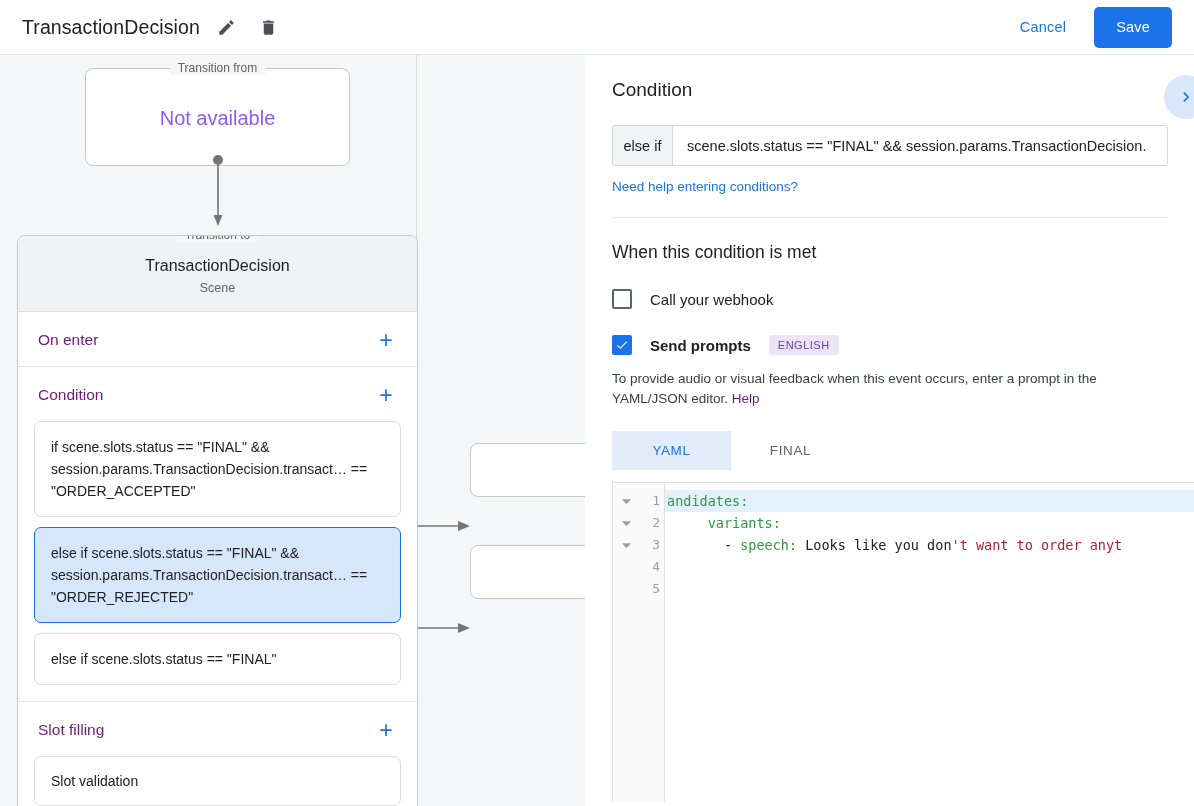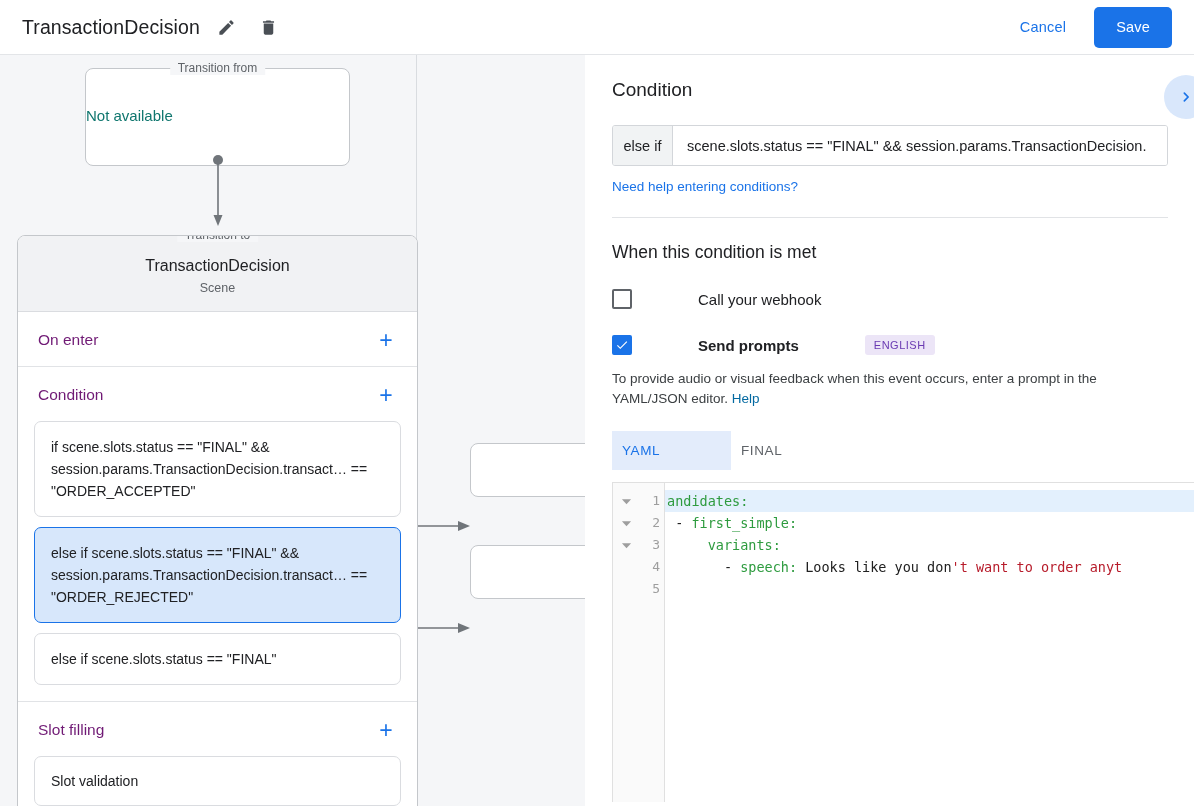--- a/index.html
+++ b/index.html
@@ -58,22 +58,22 @@
   }
   .fbox-legend {
     position: absolute; top: -8px; left: 50%; transform: translateX(-50%);
     background: #f5f6f8; padding: 0 8px; font-size: 12px; color: #5f6368;
     white-space: nowrap;
   }
   #transition-from {
     left: 85px; top: 13px; width: 265px; height: 98px; padding-left: 6px;
   }
   #transition-from .tf-text {
-    position: absolute; left: 0; right: 0; top: 38px; text-align: left;
-    font-size: 15px; color: #0f766e;
+    position: absolute; left: 0; right: 0; top: 38px; text-align: center;
+    font-size: 20px; color: #8b5cf6;
   }
 
   
   .connector { position: absolute; left: 212px; top: 100px; width: 12px; height: 72px; }
 
   
   #transition-to-wrap {
     position: absolute; left: 17px; top: 180px; width: 401px;
   }
   .tt-outer {
@@ -157,45 +157,45 @@
   }
   .help-link {
     display: inline-block; margin-top: 13px; color: #1a73e8;
     font-size: 13.5px; cursor: pointer;
   }
   .panel-sep {
     margin-top: 22px; height: 1px; background: #e1e3e6; width: 100%;
   }
   .panel-body { padding: 24px 26px 0 26px; }
   .body-title { font-size: 17.5px; color: #202124; }
-  .check-row { display: flex; align-items: center; margin-top: 26px; gap: 48px; }
+  .check-row { display: flex; align-items: center; margin-top: 26px; }
   .cbox {
     width: 20px; height: 20px; border: 2px solid #5f6368; border-radius: 2px;
     background: #fff; cursor: pointer; flex: 0 0 20px;
   }
   .cbox.checked {
     background: #1a73e8; border-color: #1a73e8;
     display: flex; align-items: center; justify-content: center;
   }
   .check-label { margin-left: 18px; font-size: 15px; color: #202124; }
   .check-label.bold { font-weight: 700; }
   .lang-badge {
     margin-left: 18px; background: #ece5f7; color: #6a3ab2;
     font-size: 11px; letter-spacing: .5px; padding: 4px 9px; border-radius: 3px;
   }
   .hint {
     margin-top: 14px; font-size: 13.5px; color: #3c4043; line-height: 20px;
     max-width: 560px;
   }
-  .hint a { color: #0369a1; text-decoration: none; cursor: pointer; }
+  .hint a { color: #701a75; text-decoration: none; cursor: pointer; }
 
   
   .tabs { display: flex; margin-top: 22px; }
   .tab {
-    min-width: 119px; padding: 12px 10px;
+    min-width: 119px; text-align: center; padding: 12px 10px;
     font-size: 13.5px; letter-spacing: .6px; color: #5f6368; cursor: pointer;
   }
   .tab.active { background: #e3ecfb; color: #1a73e8; font-weight: 500; }
 
   
   .editor {
     margin-top: 12px; margin-left: 0; border-top: 1px solid #e0e0e0;
     border-left: 1px solid #e0e0e0;
     height: 320px; display: flex; background: #fff; position: relative;
     overflow: hidden; width: 582px;
@@ -387,21 +387,20 @@
           </div>
         <div class="gutter">
             <div>1</div>
             <div>2</div>
             <div>3</div>
             <div>4</div>
             <div>5</div>
           </div>
         <div class="code">
             <div class="code-line hl"><span class="tok-key">andidates</span><span class="tok-punct">:</span></div>
-            <div class="code-line"><span class="tok-plain"> - </span><span class="tok-key">first_simple</span><span class="tok-punct">:</span></div>
             <div class="code-line"><span class="tok-plain">     </span><span class="tok-key">variants</span><span class="tok-punct">:</span></div>
             <div class="code-line"><span class="tok-plain">       - </span><span class="tok-key">speech</span><span class="tok-punct">:</span><span class="tok-plain"> Looks like you don</span><span class="tok-str">'t want to order anyt</span></div>
             <div class="code-line"><span class="tok-plain"></span></div>
           </div>
       </div>
     </div>
   </div>
 </div>
 
 </body></html>

